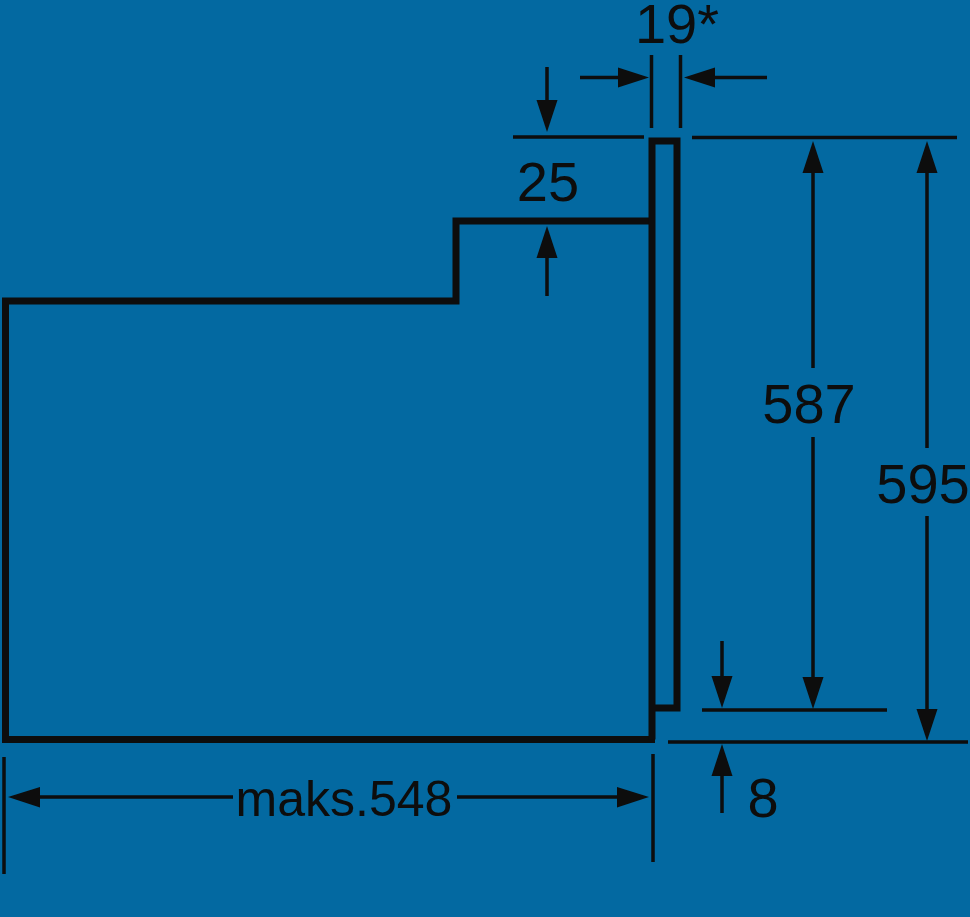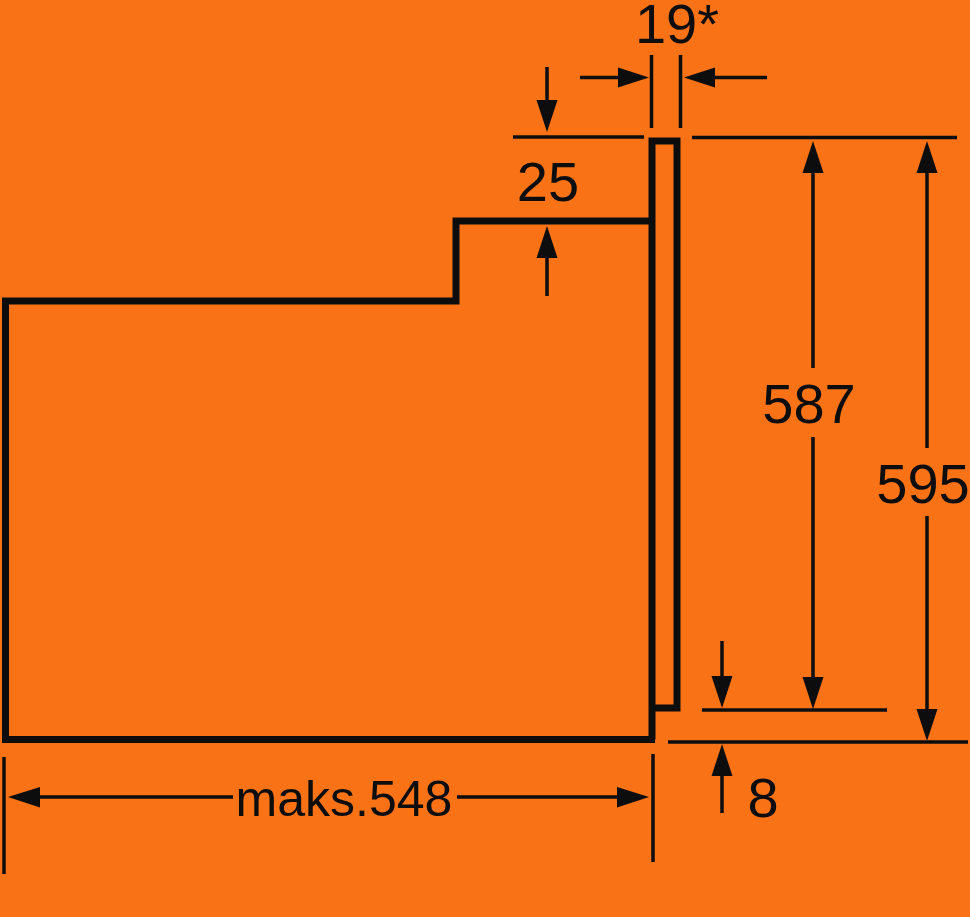--- a/index.html
+++ b/index.html
@@ -4,21 +4,21 @@
 <style>
   html, body {
     margin: 0;
     padding: 0;
     background: #ffffff;
   }
   .canvas {
     position: relative;
     width: 970px;
     height: 917px;
-    background: #f97316;
+    background: #0369a1;
     overflow: hidden;
   }
   svg { display: block; }
   .ln-thick {
     fill: none;
     stroke: #0d0d0d;
     stroke-width: 7;
     stroke-linejoin: miter;
     stroke-linecap: butt;
   }

